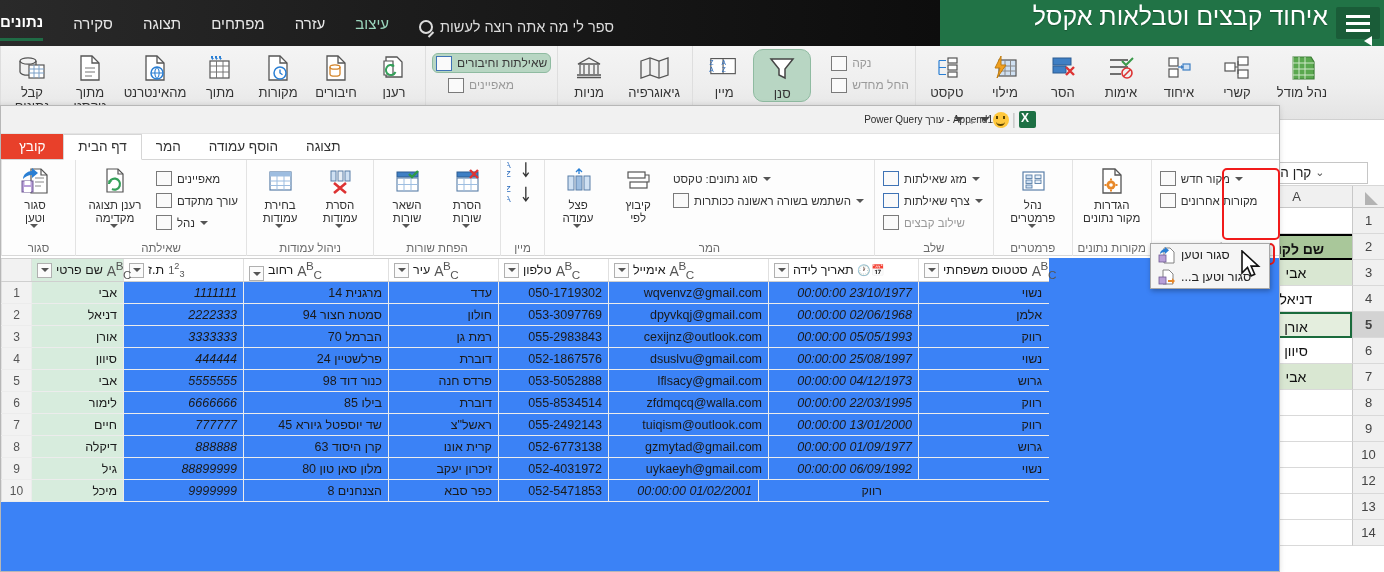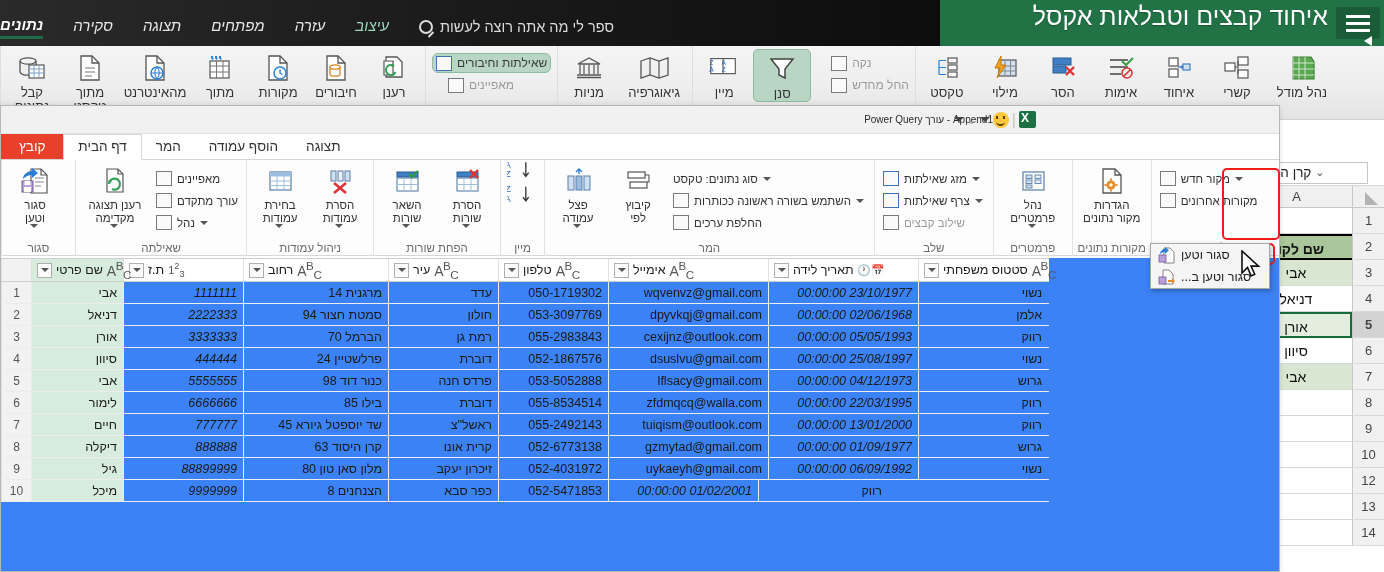--- a/index.html
+++ b/index.html
@@ -40,21 +40,21 @@
     position:absolute; left:0; top:0; width: 940px; height: 46px;
     background: linear-gradient(to left, #0d0d0d 0%, #1d1d1d 60%, #2a2a2a 100%);
   }
 
   
   .xl-tabrow {
     position: absolute; top: 10px; left: 0; width: 950px; height: 34px;
     display: flex; flex-direction: row-reverse; align-items: center;
     padding-right: 8px; gap: 30px; color: #e8e8e8; font-size: 15px;
   }
-  .xl-tab { white-space: nowrap; cursor: default; padding-bottom: 3px; font-style: italic; }
+  .xl-tab { white-space: nowrap; cursor: default; padding-bottom: 8px; }
   .xl-tab.active { color: #fff; font-weight: bold; border-bottom: 3px solid #1f6b45; }
   .xl-tab.teal { color: #9bd6bd; }
   .xl-search {
     display: flex; flex-direction: row-reverse; align-items: center; gap: 7px;
     color: #dcdcdc; font-size: 14.5px; margin-right: 14px;
   }
   .mag { width: 14px; height: 14px; border: 2px solid #dcdcdc; border-radius: 50%;
          position: relative; display:inline-block; }
   .mag::after { content:""; position:absolute; width:2px; height:7px; background:#dcdcdc;
                 transform: rotate(45deg); bottom:-6px; right:-1px; }
@@ -67,21 +67,21 @@
     display: flex; flex-direction: row-reverse; align-items: flex-start;
   }
   .xl-grp { display: flex; flex-direction: row-reverse; align-items: flex-start;
             height: 74px; border-left: 1px solid #dedede; padding: 3px 2px 0 2px; }
   .xl-btn {
     width: 58px; display: flex; flex-direction: column; align-items: center;
     justify-content: flex-start; padding-top: 4px; font-size: 12px; color: #333;
     text-align: center; line-height: 1.05;
   }
   .xl-btn .lbl { margin-top: 3px; white-space: pre-line; font-size: 13px; }
-  .xl-btn.hl { background: #b8d6c3; border: 1px solid #8fbba1; border-radius: 5px; }
+  .xl-btn.hl { background: #b8d6c3; border: 1px solid #8fbba1; border-radius: 10px; }
   .xl-btn.wide { width: 72px; }
   .ico { width: 32px; height: 30px; display:flex; align-items:center; justify-content:center; }
   .xl-small {
     display: flex; flex-direction: column; gap: 2px; justify-content: flex-start;
     padding: 4px 4px 0 4px; font-size: 12px; color: #3a3a3a;
   }
   .xl-small .row { display:flex; flex-direction: row-reverse; align-items:center; gap:5px;
                    white-space: nowrap; height: 20px; padding-left: 16px; }
   .xl-small .row.hl { background:#b8d6c3; border:1px solid #8fbba1; border-radius:6px; padding:4px 3px; }
   .xl-small .row.dim { color: #9a9a9a; }
@@ -216,21 +216,21 @@
   .td.idx { width: 30px; background:#f2f2f2; color:#555; text-align:center; padding:0;
             border-left:1px solid #e0e0e0; font-size:12px; }
   .td.name { background:#d7ecdd; }
   .th.idx { width: 30px; background:#f2f2f2; border-left:1px solid #e0e0e0; }
   .th.name { background:#d7ecdd; }
 
   
   .c-idx { width: 30px; }
   .c-name { width: 92px; }
   .c-id { width: 120px; }
-  .c-street { width: 145px; }
+  .c-street { width: 145px; align-items: flex-end; }
   .c-city { width: 110px; }
   .c-phone { width: 110px; }
   .c-email { width: 160px; }
   .c-birth { width: 150px; }
   .c-status { width: 130px; }
 
   .type-abc { font-size: 14px; letter-spacing:-.5px; color:#555; }
   .type-123 { font-size: 11px; color:#555; }
 </style>
 </head>
@@ -754,24 +754,20 @@
           </div>
           <div class="pqsm">
             <div class="r">
               <span>סוג נתונים: טקסט</span>
               <span class="caret-sm"></span>
             </div>
             <div class="r">
               <span class="sq"></span>
               <span>השתמש בשורה ראשונה ככותרות</span>
               <span class="caret-sm"></span>
-            </div>
-            <div class="r">
-              <span class="sq"></span>
-              <span>החלפת ערכים</span>
             </div>
           </div>
         </div>
         <div class="gname">המר</div>
       </div>
 
       <div class="pqg">
         <div class="inner">
           <div class="pqsm">
             <div class="r">

